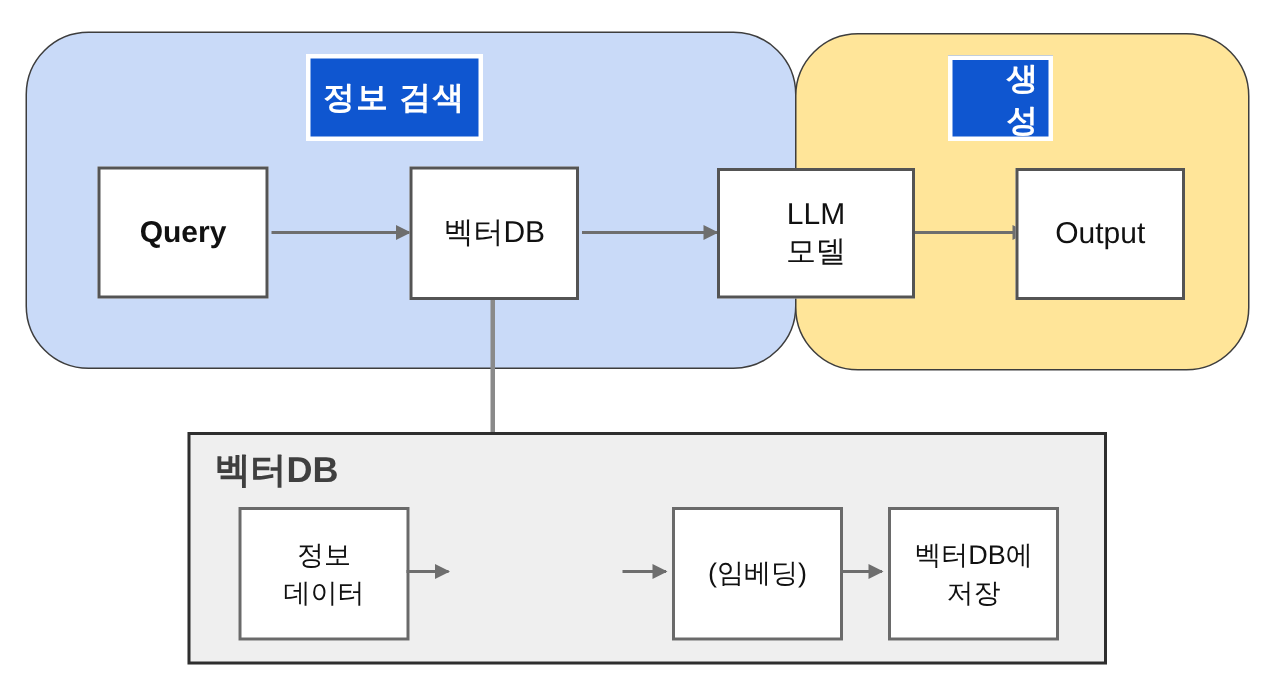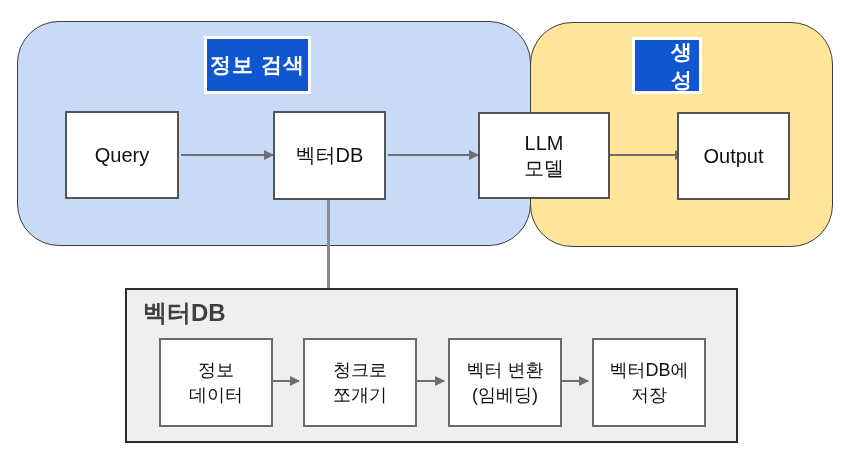--- a/index.html
+++ b/index.html
@@ -39,38 +39,38 @@
     border: 3px solid #ffffff;
     box-sizing: border-box;
     color: #ffffff;
     font-weight: bold;
     font-size: 21px;
     display: flex;
     align-items: center;
     justify-content: center;
     letter-spacing: 1px;
   }
-  .badge-retrieval { left: 204px; top: 36px; width: 107px; height: 58px; }
+  .badge-retrieval { left: 204px; top: 36px; width: 118px; height: 58px; }
   .badge-generation { left: 632px; top: 37px; width: 70px; height: 57px; padding-left: 36px; }
   
   .node {
     position: absolute;
     background: #ffffff;
     border: 2px solid #545454;
     box-sizing: border-box;
     display: flex;
     flex-direction: column;
     align-items: center;
     justify-content: center;
     font-size: 20px;
     color: #111111;
     text-align: center;
     line-height: 1.25;
   }
-  .node-query   { left: 65px;  top: 111px; width: 114px; height: 88px; }
+  .node-query   { left: 65px;  top: 111px; width: 114px; height: 88px; font-weight: bold; }
   .node-vectordb{ left: 273px; top: 111px; width: 113px; height: 89px; }
   .node-llm     { left: 478px; top: 112px; width: 132px; height: 87px; }
   .node-output  { left: 677px; top: 112px; width: 113px; height: 88px; }
   
   .arrow {
     position: absolute;
     height: 2px;
     background: #6e6e6e;
   }
   .arrow::after {
@@ -164,26 +164,21 @@
     <span>Output</span>
   </div>
 
   <div class="detail-panel">
     <div class="detail-title">벡터DB</div>
 
     <div class="step step-1">
       <span>정보</span>
       <span>데이터</span>
     </div>
-    <div class="step step-2">
-      <span>청크로</span>
-      <span>쪼개기</span>
-    </div>
     <div class="step step-3">
-      <span>벡터 변환</span>
       <span>(임베딩)</span>
     </div>
     <div class="step step-4">
       <span>벡터DB에</span>
       <span>저장</span>
     </div>
   </div>
 
   <div class="arrow step-arrow-1"></div>
   <div class="arrow step-arrow-2"></div>

